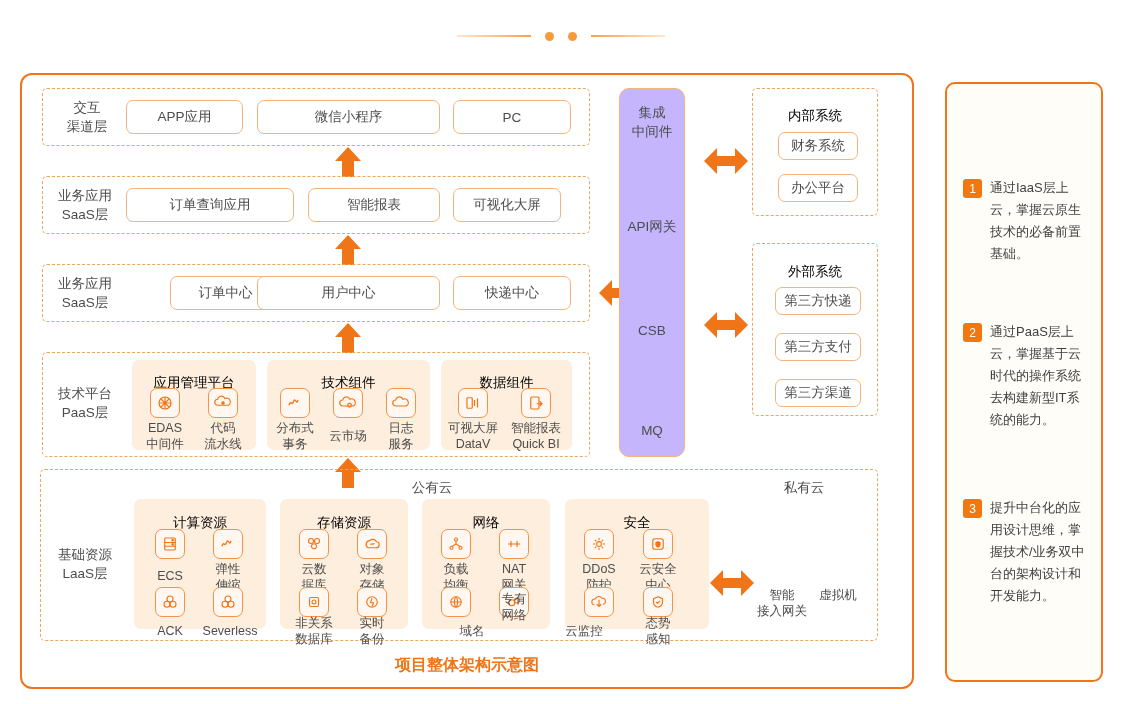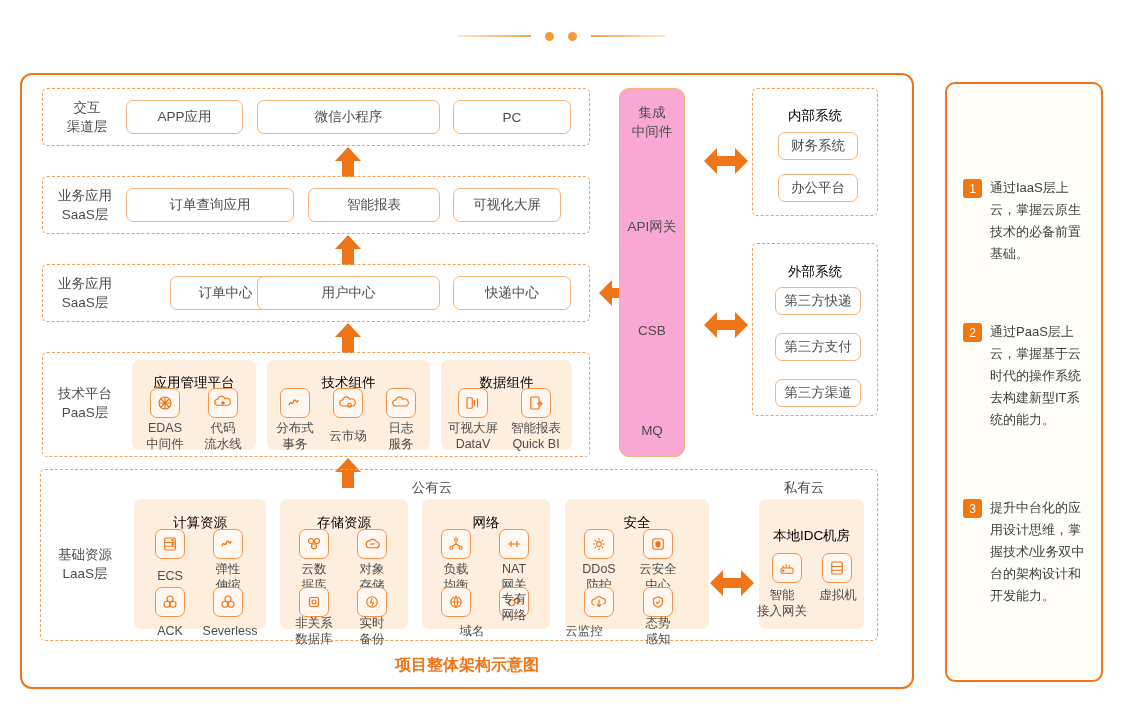--- a/index.html
+++ b/index.html
@@ -33,21 +33,21 @@
   .uparrow:after{content:"";position:absolute;left:0;top:0;width:0;height:0;
     border-left:13px solid transparent;border-right:13px solid transparent;border-bottom:14px solid #ef7518;}
   .biarrow{position:absolute;width:44px;height:26px;}
   .biarrow .bar{position:absolute;left:11px;top:8px;width:22px;height:10px;background:#ef7518;}
   .biarrow .l,.biarrow .r{position:absolute;top:0;width:0;height:0;
     border-top:13px solid transparent;border-bottom:13px solid transparent;}
   .biarrow .l{left:0;border-right:13px solid #ef7518;}
   .biarrow .r{right:0;border-left:13px solid #ef7518;}
 
   
-  .midcol{position:absolute;border:1.6px solid #f6b47c;border-radius:10px;background:#f9a8d4;box-sizing:border-box;}
+  .midcol{position:absolute;border:1.6px solid #f6b47c;border-radius:10px;background:#c4b5fd;box-sizing:border-box;}
   .midcol .lbl{position:absolute;width:100%;text-align:center;font-size:13.5px;line-height:19px;color:#4d4d4d;}
 
   
   .peach{position:absolute;background:#fdeedd;border-radius:7px;box-sizing:border-box;}
   .grp-title{position:absolute;width:100%;text-align:center;font-size:13.5px;color:#000000;margin-top:8px;}
 
   
   .tile{position:absolute;width:30px;height:30px;border:1.6px solid #f2934a;border-radius:7px;
     background:#fff7f0;box-sizing:border-box;display:flex;align-items:center;justify-content:center;}
   .tile svg{display:block;}
@@ -418,36 +418,20 @@
     <span>态势</span><br>
     <span>感知</span>
   </div>
 
   <div class="biarrow" style="left:688px;top:495px;">
     <div class="l"></div>
       <div class="bar"></div>
       <div class="r"></div>
   </div>
 
-  <div class="peach" style="left:737px;top:424px;width:105px;height:130px;">
-    <div class="grp-title" style="top:20px;">本地IDC机房</div>
-    <div class="tile" style="left:13px;top:54px;">
-      <svg width="18" height="18" viewBox="0 0 24 24" fill="none" stroke="#ef7518" stroke-width="1.4">
-          <rect x="4" y="12" width="16" height="7" rx="1.5"></rect>
-          <path d="M7 12V9M11 12V7M15 12v-4"></path>
-          <circle cx="7" cy="15.5" r=".9" fill="#ef7518"></circle>
-        </svg>
-    </div>
-    <div class="tile" style="left:63px;top:54px;">
-      <svg width="18" height="18" viewBox="0 0 24 24" fill="none" stroke="#ef7518" stroke-width="1.5">
-          <rect x="5" y="4" width="14" height="16" rx="1.5"></rect>
-          <path d="M5 10h14M5 15h14"></path>
-        </svg>
-    </div>
-  </div>
   <div class="tlabel" style="left:720px;top:512px;width:80px;">
     <span>智能</span><br>
     <span>接入网关</span>
   </div>
   <div class="tlabel" style="left:786px;top:512px;">
     <span>虚拟机</span>
   </div>
 
   <div class="caption" style="left:0;top:580px;">项目整体架构示意图</div>
 </div>

